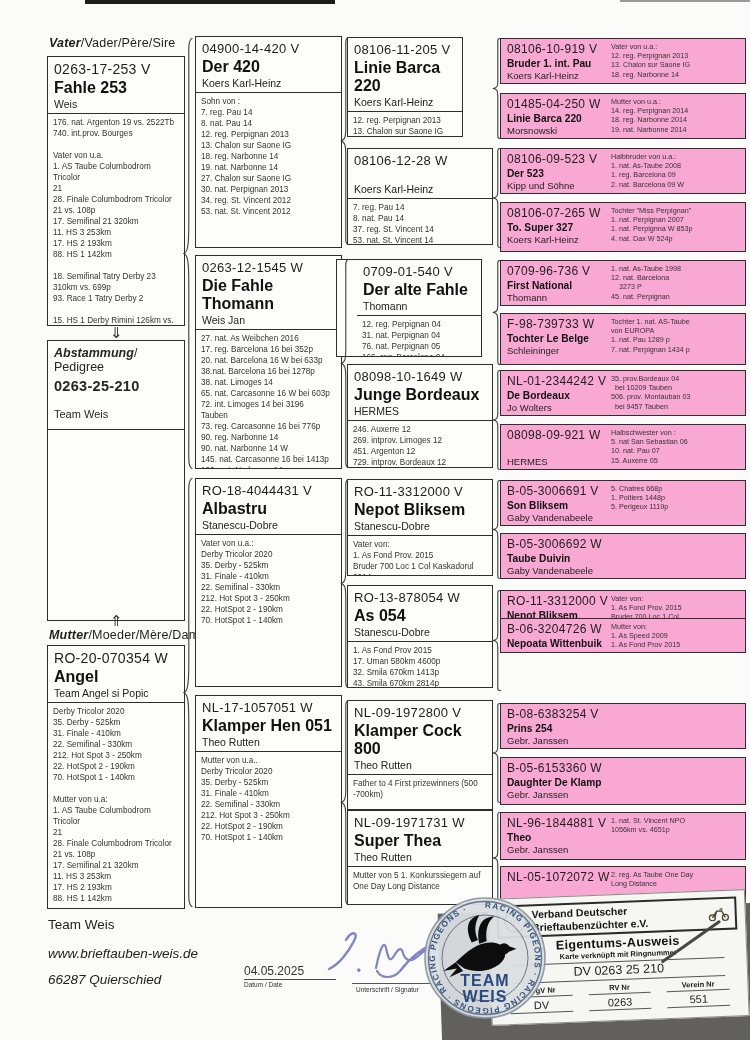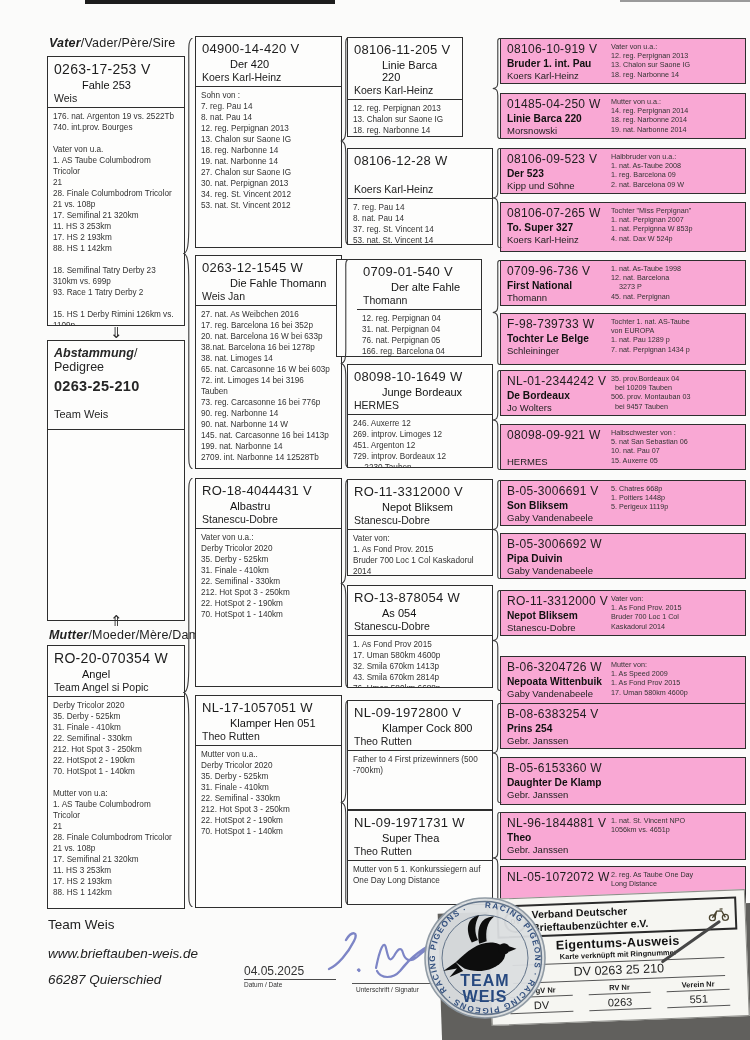--- a/index.html
+++ b/index.html
@@ -5,21 +5,21 @@
   html,body{margin:0;padding:0;background:#ffffff;}
   .page{position:relative;width:750px;height:1040px;background:#fbfbfa;overflow:hidden;
         font-family:"Liberation Sans",sans-serif;color:#262626;}
   .artifact{position:absolute;}
   .seclabel{position:absolute;font-size:12.5px;color:#1e1e1e;letter-spacing:.2px;}
   .bi{font-weight:bold;font-style:italic;}
   .pbox{position:absolute;border:1px solid #2e2e2e;background:#fdfdfc;box-sizing:border-box;overflow:hidden;}
   .bhead{padding:4px 6px 3px;border-bottom:1px solid #2e2e2e;}
   .ring{font-size:13px;letter-spacing:.3px;color:#1d1d1d;}
   .ring.big{font-size:14px;}
-  .bname{font-weight:normal;font-size:11px;margin-top:2px;min-height:12px;color:#111;margin-left:28px;}
+  .bname{font-weight:bold;font-size:16px;margin-top:2px;min-height:12px;color:#111;}
   .bfanc{font-size:10.5px;margin-top:1px;min-height:12px;color:#222;}
   .bbody{padding:4px 5px;font-size:8.2px;line-height:1.34;white-space:pre-line;color:#333;}
   .abox .alabel{padding:5px 6px 0;font-size:12.5px;}
   .abox .aring{padding:4px 6px 0;font-size:14.5px;font-weight:bold;letter-spacing:.3px;}
   .abox .aowner{padding:14px 6px 0;font-size:11px;}
   .abox .asep{margin-top:9px;border-bottom:1px solid #2e2e2e;}
   .varrow{position:absolute;font-size:15px;color:#2c2c2c;}
   .brace{position:absolute;width:10px;}
   .brace path{stroke:#3c3c3c;stroke-width:1.1;fill:none;}
   .sbox{position:absolute;left:500px;width:246px;height:46px;border:1px solid #2e2e2e;background:#f9a8d4;box-sizing:border-box;overflow:hidden;}
@@ -368,34 +368,34 @@
   <div class="sbox" style="top:480px;">
       <div class="sring">B-05-3006691 V</div>
       <div class="sname">Son Bliksem</div>
       <div class="sfanc">Gaby Vandenabeele</div>
       <div class="snote">5. Chatres 668p
 1. Poitiers 1448p
 5. Perigeux 1119p</div>
     </div>
   <div class="sbox" style="top:533px;">
       <div class="sring">B-05-3006692 W</div>
-      <div class="sname">Pipa Duivin</div>
+      <div class="sname">Taube Duivin</div>
       <div class="sfanc">Gaby Vandenabeele</div>
       <div class="snote"></div>
     </div>
   <div class="sbox" style="top:590px;">
       <div class="sring">RO-11-3312000 V</div>
       <div class="sname">Nepot Bliksem</div>
       <div class="sfanc">Stanescu-Dobre</div>
       <div class="snote">Vater von:
 1. As Fond Prov. 2015
 Bruder  700 Loc 1 Col
 Kaskadorul 2014</div>
     </div>
-  <div class="sbox" style="top:656px;height:55px;">
+  <div class="sbox" style="top:618px;height:35px;">
       <div class="sring">B-06-3204726 W</div>
       <div class="sname">Nepoata Wittenbuik</div>
       <div class="sfanc">Gaby Vandenabeele</div>
       <div class="snote">Mutter von:
 1. As Speed 2009
 1. As Fond Prov 2015
 17. Uman 580km 4600p</div>
     </div>
   <div class="sbox" style="top:703px;">
       <div class="sring">B-08-6383254 V</div>

